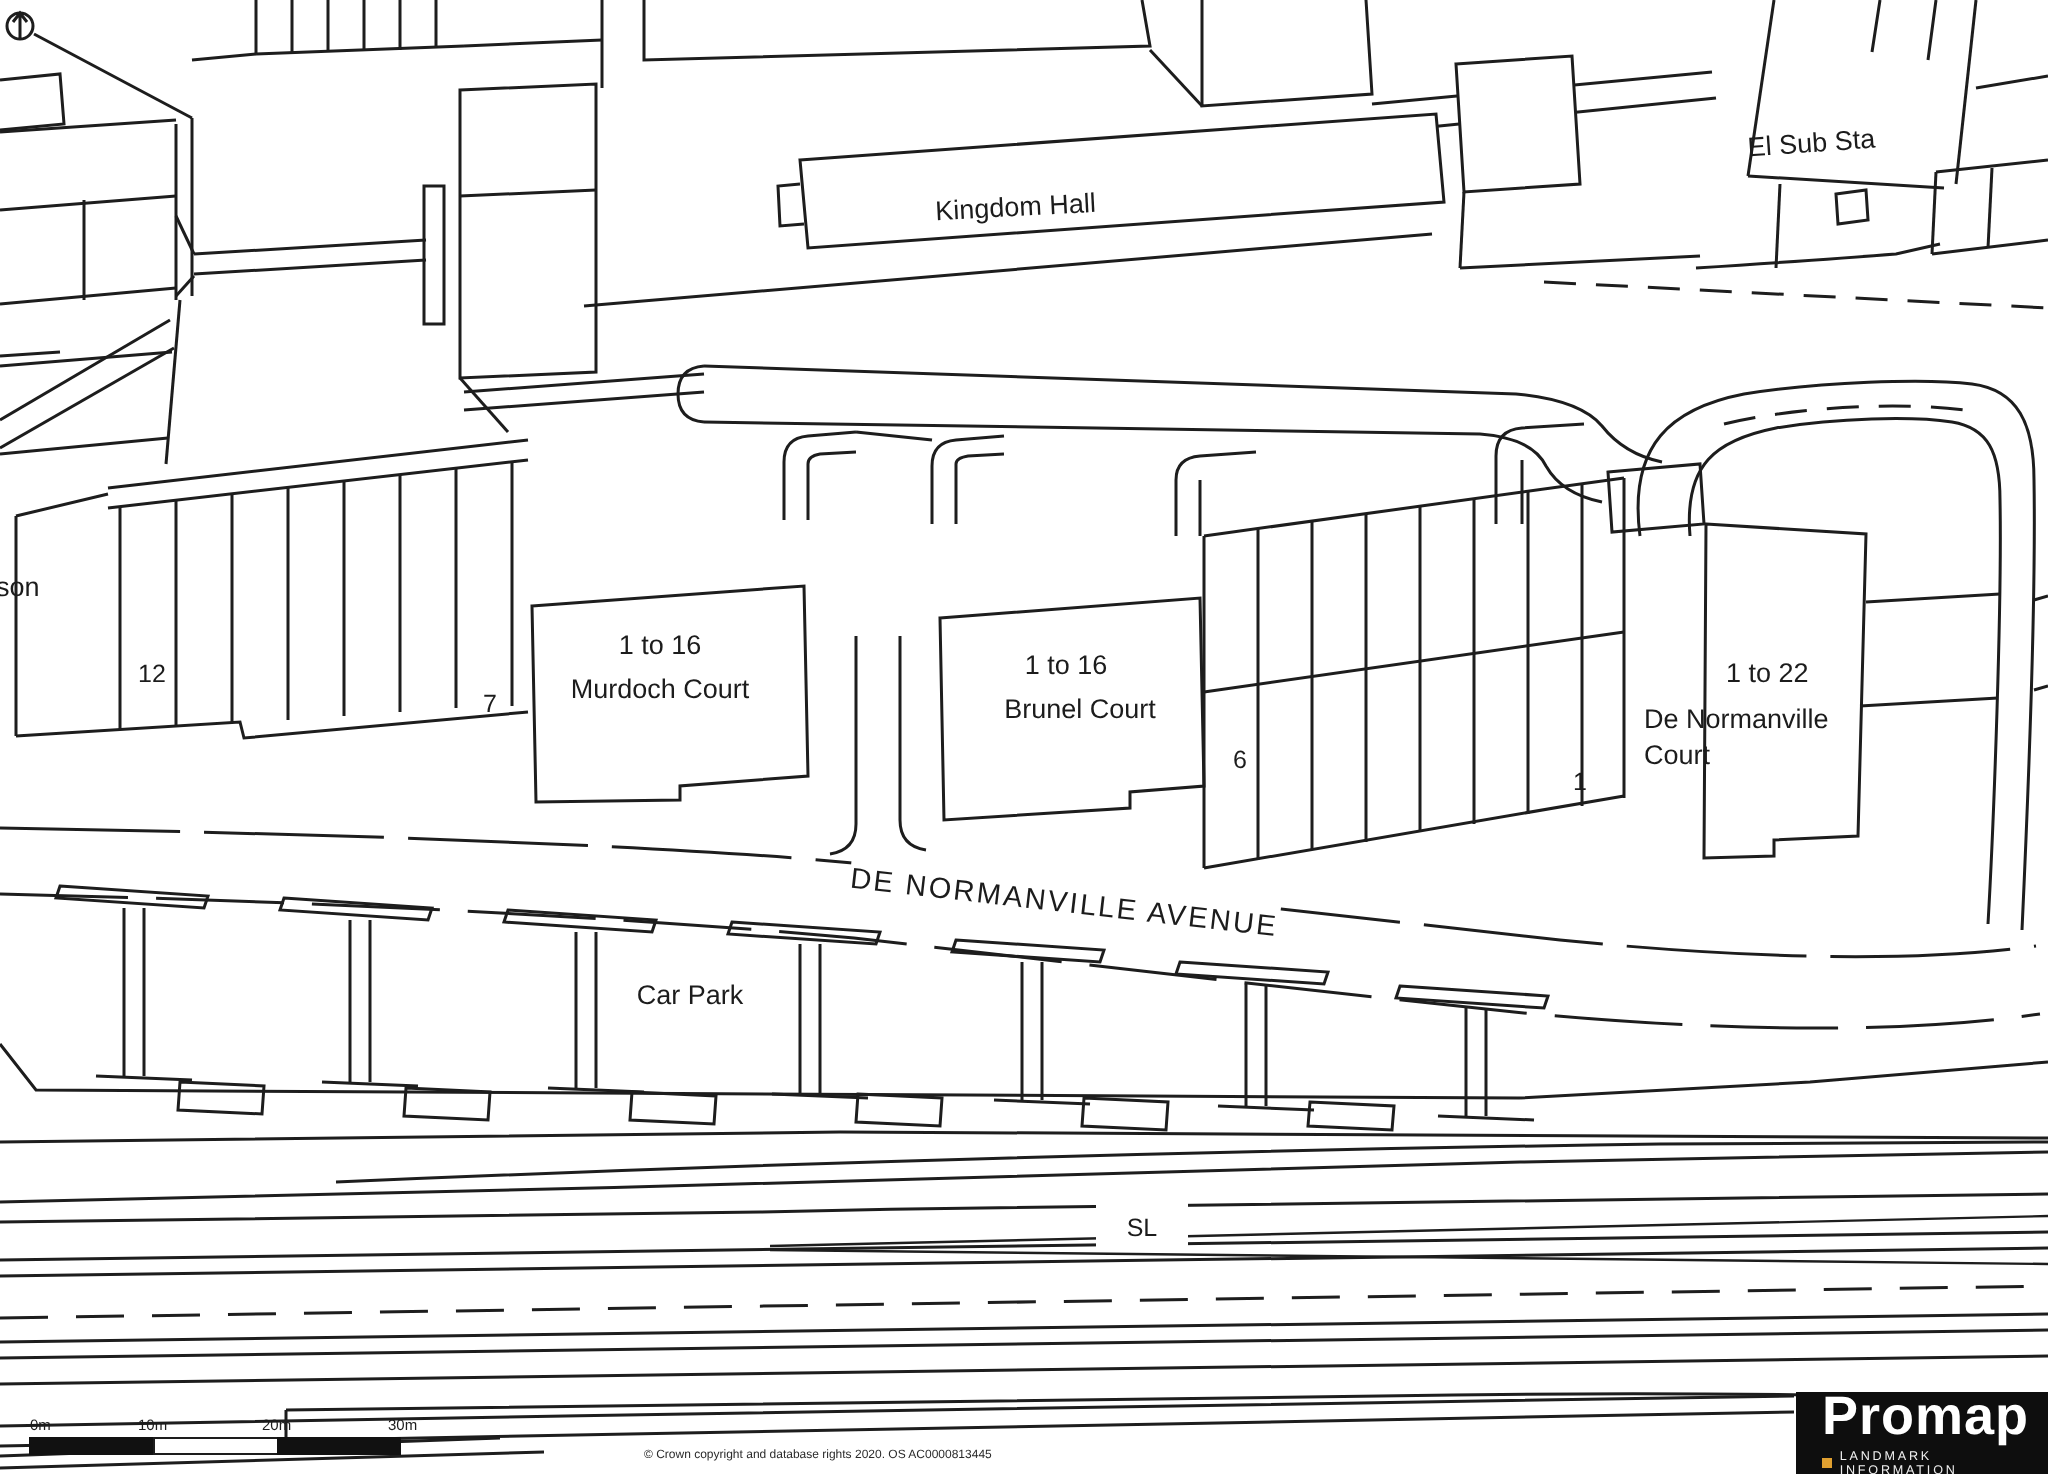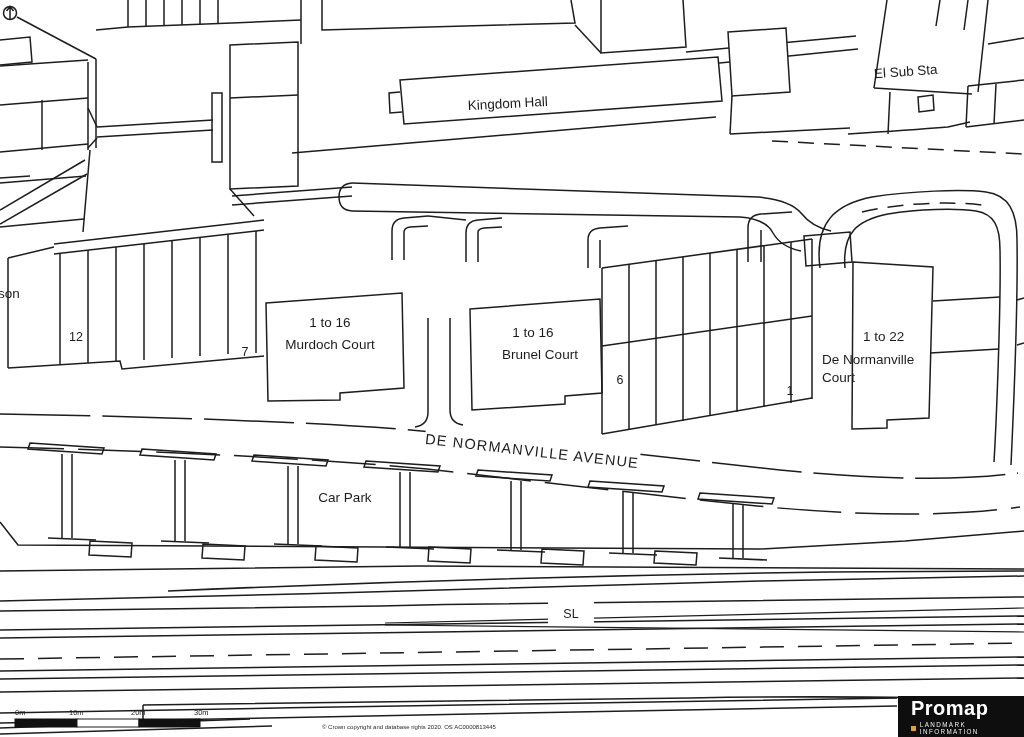--- a/index.html
+++ b/index.html
@@ -14,21 +14,21 @@
   svg .blk{fill:#111111;stroke:#111111;}
   svg .wht{fill:#ffffff;stroke:#1d1d1d;}
   text{fill:#1c1c1c;font-family:"Liberation Sans",sans-serif;font-size:13.5px;}
   text.small{font-size:12.5px;}
   text.tiny{font-size:7.5px;}
   text.copy{font-size:6px;fill:#2a2a2a;}
   text.street{font-size:14.5px;letter-spacing:1.2px;}
   #promap-logo{position:absolute;left:898px;top:696px;width:126px;height:41px;
          background:#0e0e0e;color:#fff;display:flex;flex-direction:column;
          justify-content:center;padding-left:13px;box-sizing:border-box;}
-  #promap-logo .name{font-weight:bold;font-size:20px;line-height:1.05;letter-spacing:0.5px;}
+  #promap-logo .name{font-weight:bold;font-size:27px;line-height:1.05;letter-spacing:0.5px;}
   #promap-logo .tagrow{display:flex;align-items:center;margin-top:2px;}
   #promap-logo .dot{width:5px;height:5px;background:#E0A030;margin-right:4px;display:inline-block;}
   #promap-logo .tagline{font-size:6.3px;letter-spacing:1.4px;color:#efefef;}
 </style>
 </head>
 <body>
 
 <div id="stage">
 <svg width="1024" height="737" viewBox="0 0 1024 737">
 

